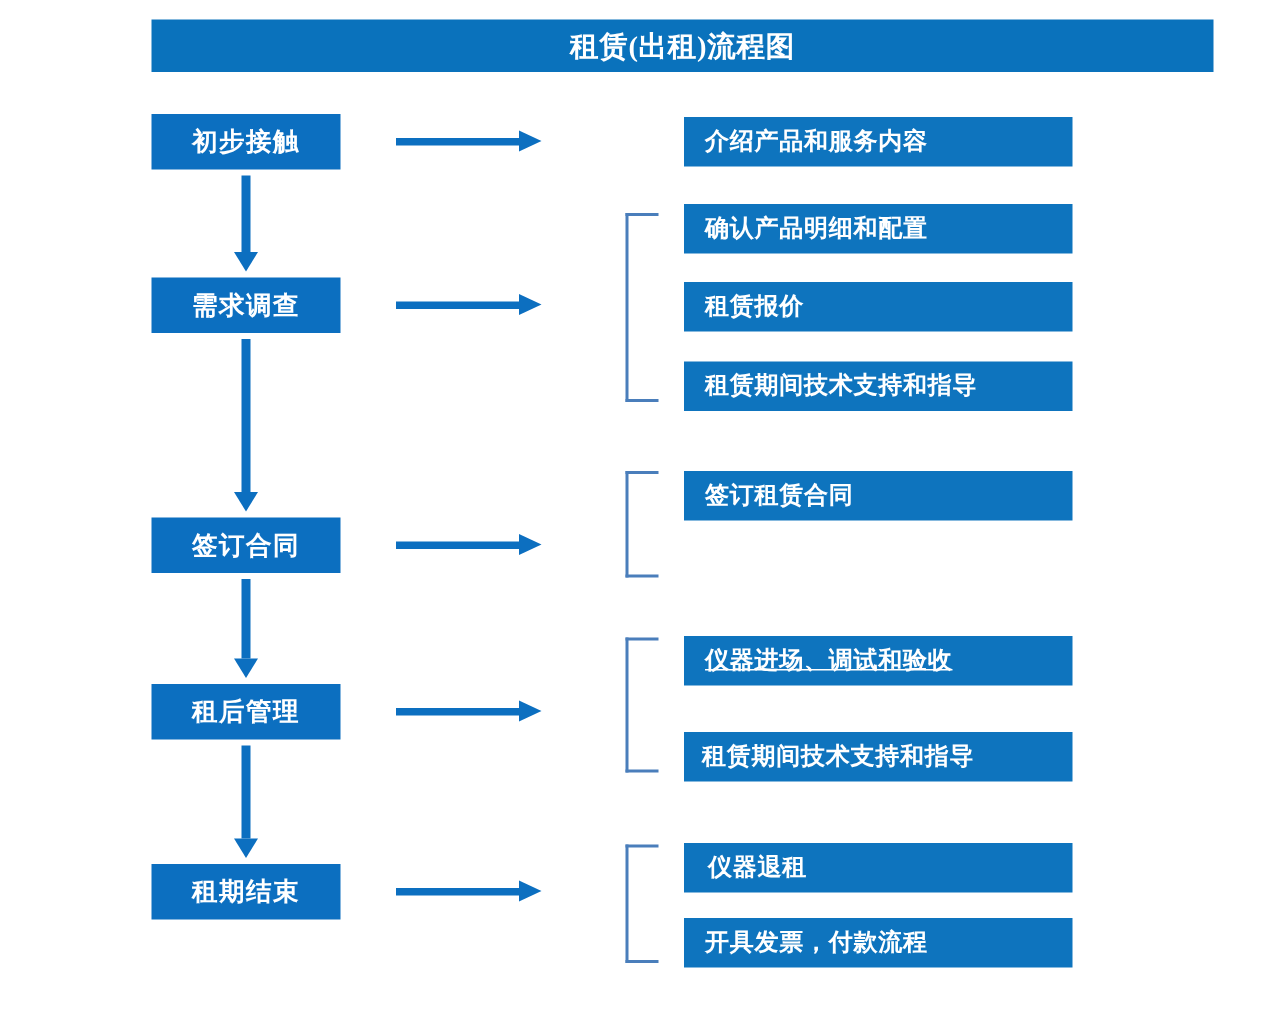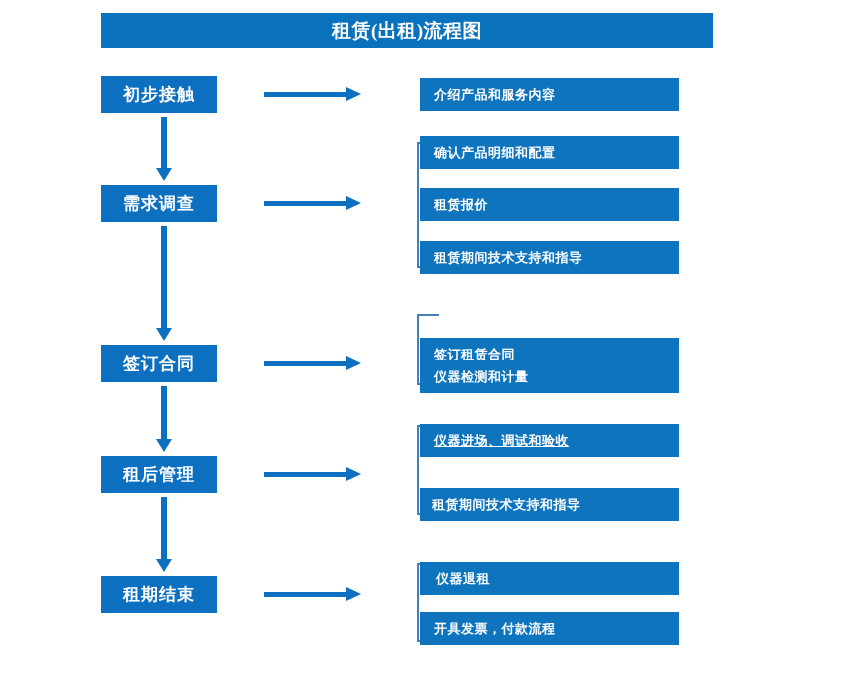--- a/index.html
+++ b/index.html
@@ -20,56 +20,56 @@
     left: 0; top: 0;
     width: 844px;
     height: 688px;
   }
 
   
   .title-bar {
     position: absolute;
     left: 101px;
     top: 13px;
-    width: 612px;
+    width: 708px;
     height: 35px;
     background: #0A72BC;
     color: #ffffff;
     font-size: 19px;
     font-weight: bold;
     display: flex;
     align-items: center;
     justify-content: center;
     letter-spacing: 0.5px;
   }
 
   
   .stage-box {
     position: absolute;
-    width: 116px;
+    width: 126px;
     height: 37px;
     background: #0C6FC0;
     color: #ffffff;
     font-size: 17px;
     font-weight: bold;
     display: flex;
     align-items: center;
     justify-content: center;
     letter-spacing: 1px;
   }
 
   
   .detail-box {
     position: absolute;
-    left: 420px;
+    left: 456px;
     width: 259px;
     height: 33px;
     background: #0E74BE;
     color: #ffffff;
-    font-size: 13px;
+    font-size: 16px;
     font-weight: bold;
     display: flex;
     align-items: center;
     padding-left: 14px;
     box-sizing: border-box;
     letter-spacing: 0.5px;
   }
 
   
   .h-arrow {
@@ -217,27 +217,24 @@
   </div>
 
   <div class="detail-box" style="top:136px;">
     <span>确认产品明细和配置</span>
   </div>
 
   <div class="detail-box" style="top:241px;">
     <span>租赁期间技术支持和指导</span>
   </div>
 
-  <div class="detail-box" style="top:314px;margin-top:24px;">
+  <div class="detail-box" style="top:314px;">
     <span>签订租赁合同</span>
   </div>
 
-  <div class="detail-box" style="top:360px;">
-    <span>仪器检测和计量</span>
-  </div>
 
   <div class="detail-box" style="top:424px;text-decoration:underline;">
     <span>仪器进场、调试和验收</span>
   </div>
 
   <div class="detail-box" style="top:488px;padding-left:12px;">
     <span>租赁期间技术支持和指导</span>
   </div>
 
   <div class="detail-box" style="top:562px;padding-left:16px;">

